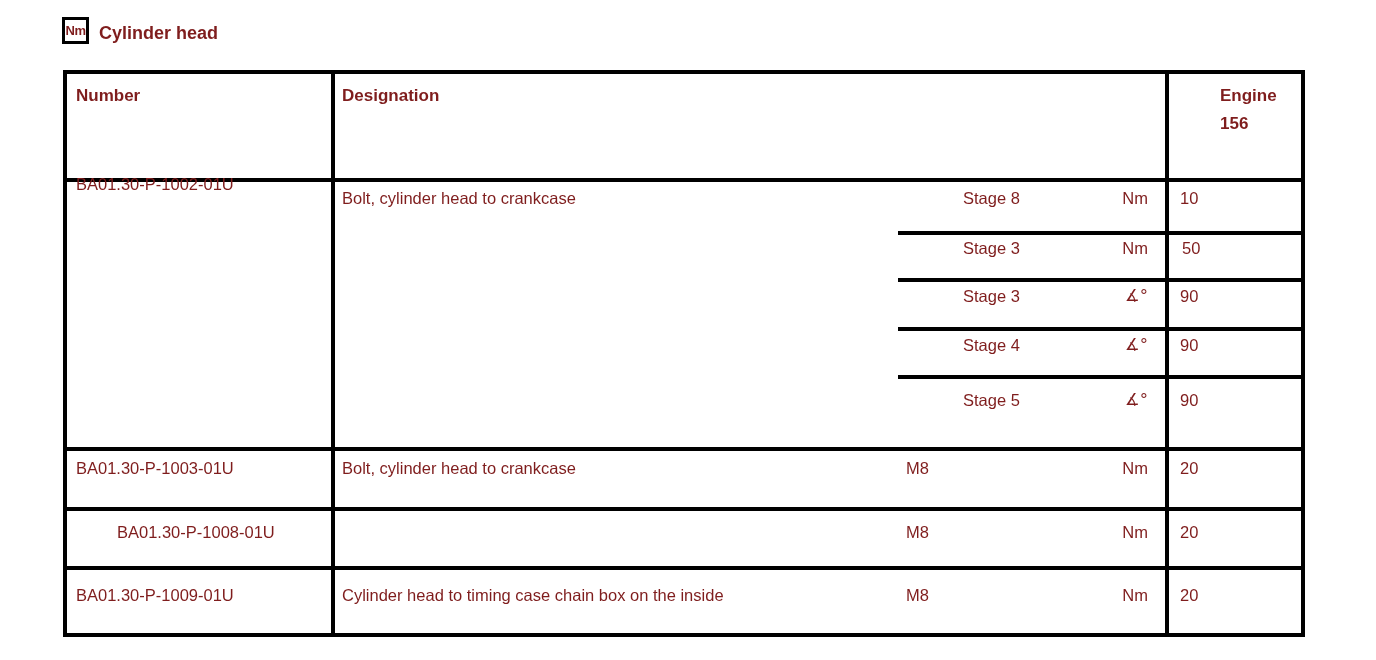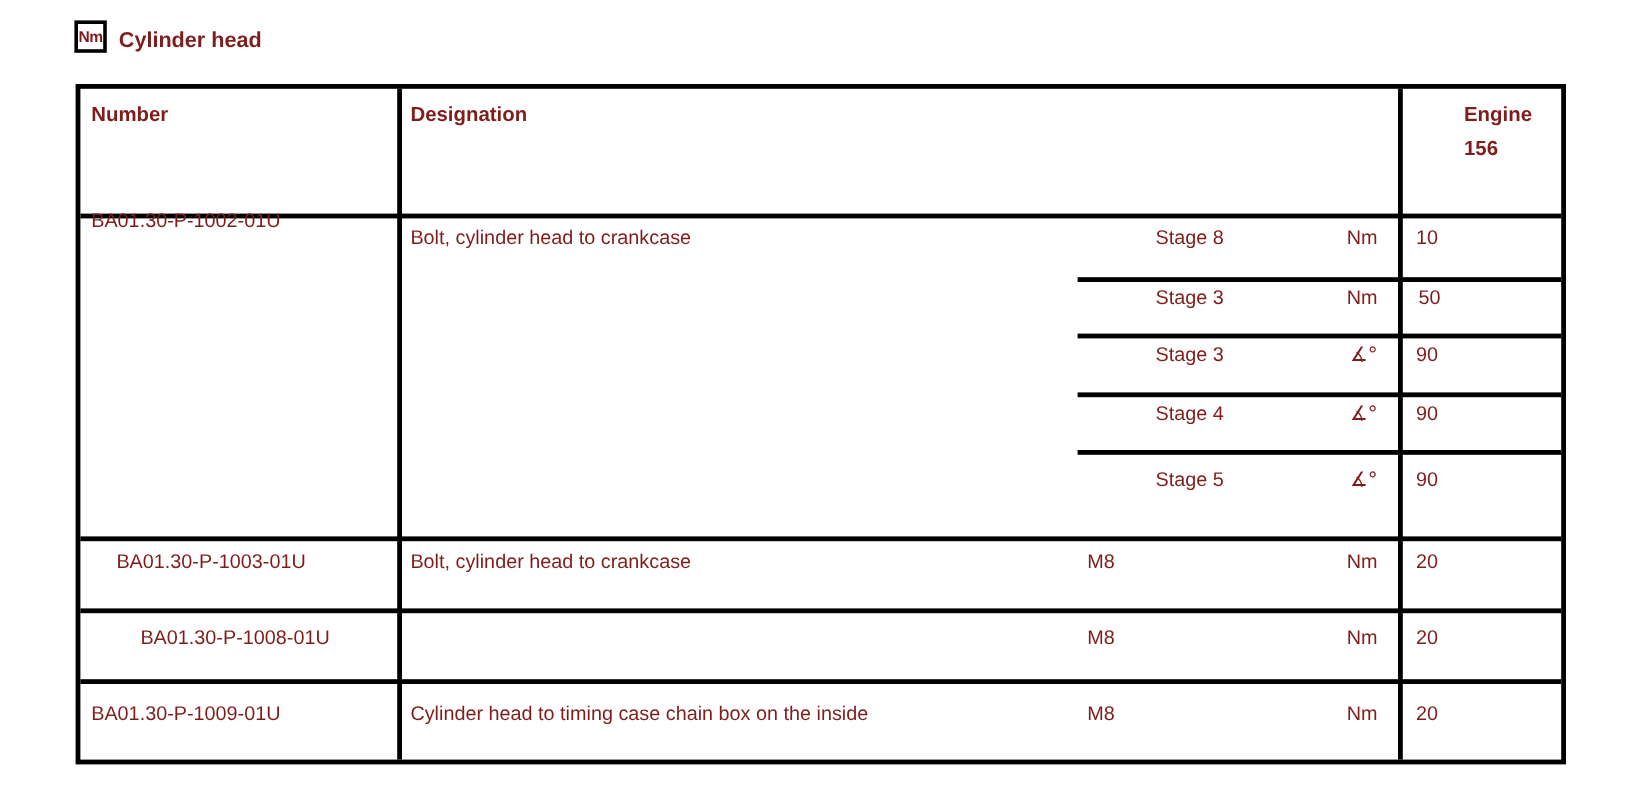--- a/index.html
+++ b/index.html
@@ -106,21 +106,21 @@
     <div class="cell" style="left:1113px; top:212px;">90</div>
 
     <div class="cell" style="left:896px; top:261px;">Stage 4</div>
     <div class="cell unit-cell angle" style="left:831px; top:261px;">∡°</div>
     <div class="cell" style="left:1113px; top:261px;">90</div>
 
     <div class="cell" style="left:896px; top:316px;">Stage 5</div>
     <div class="cell unit-cell angle" style="left:831px; top:316px;">∡°</div>
     <div class="cell" style="left:1113px; top:316px;">90</div>
 
-    <div class="cell" style="left:9px; top:384px;margin-left:21px;">BA01.30-P-1003-01U</div>
+    <div class="cell" style="left:9px; top:384px;">BA01.30-P-1003-01U</div>
     <div class="cell" style="left:275px; top:384px;">Bolt, cylinder head to crankcase</div>
     <div class="cell" style="left:839px; top:384px;">M8</div>
     <div class="cell unit-cell" style="left:831px; top:384px;">Nm</div>
     <div class="cell" style="left:1113px; top:384px;">20</div>
 
     <div class="cell" style="left:9px; top:448px;margin-left:41px;">BA01.30-P-1008-01U</div>
     <div class="cell" style="left:839px; top:448px;">M8</div>
     <div class="cell unit-cell" style="left:831px; top:448px;">Nm</div>
     <div class="cell" style="left:1113px; top:448px;">20</div>
 

